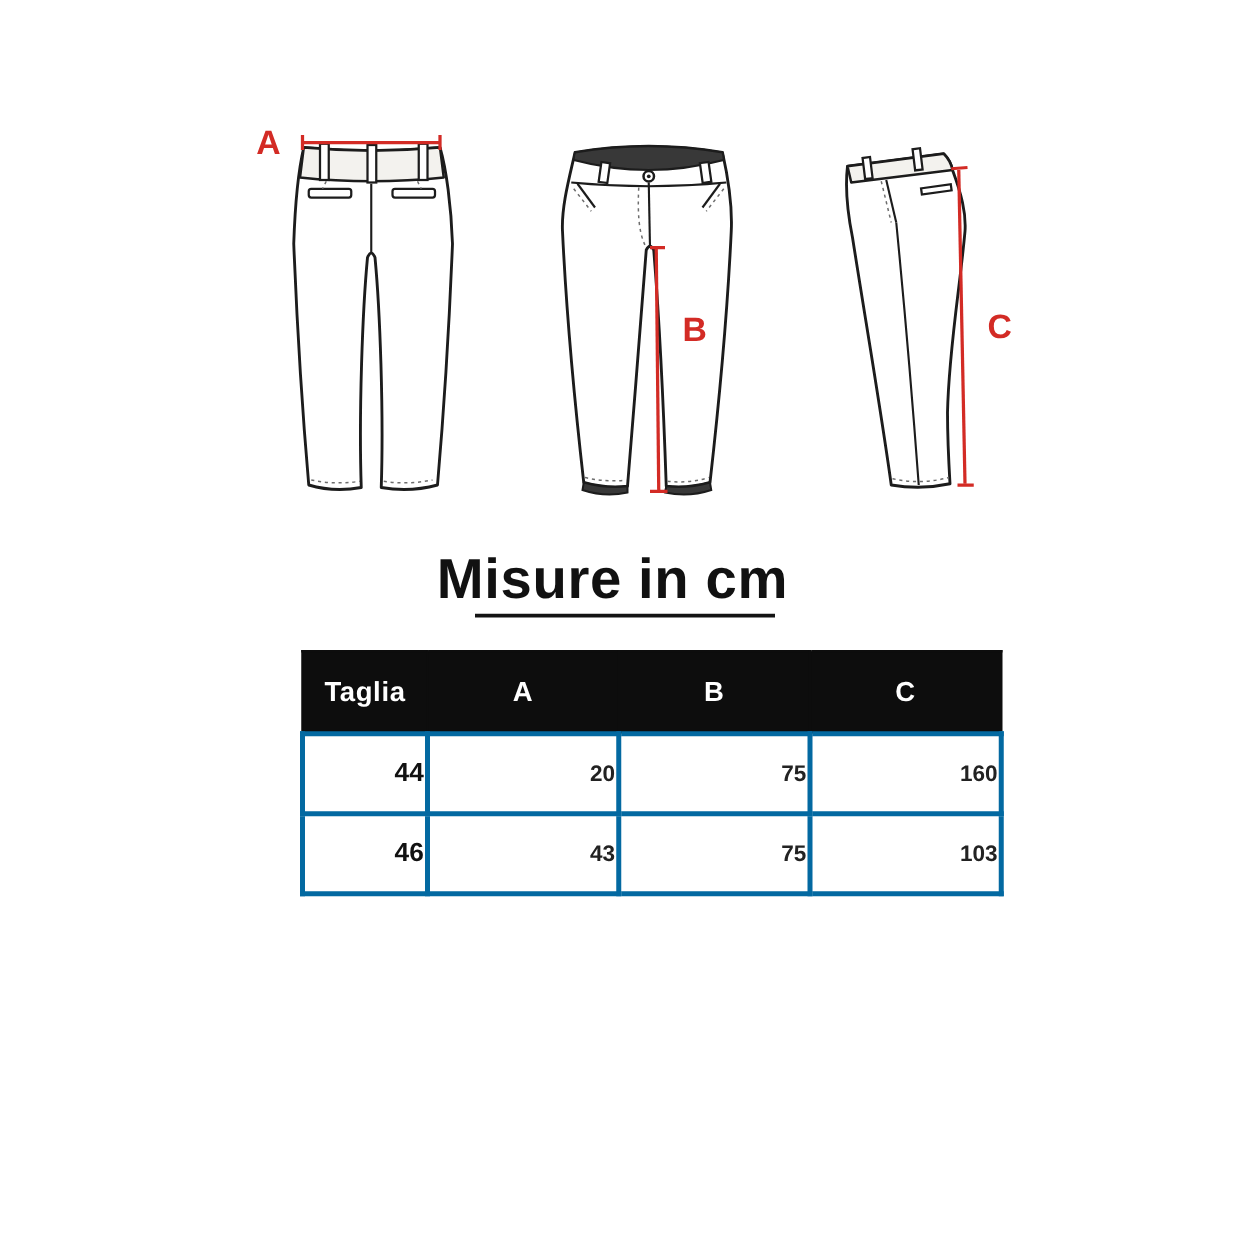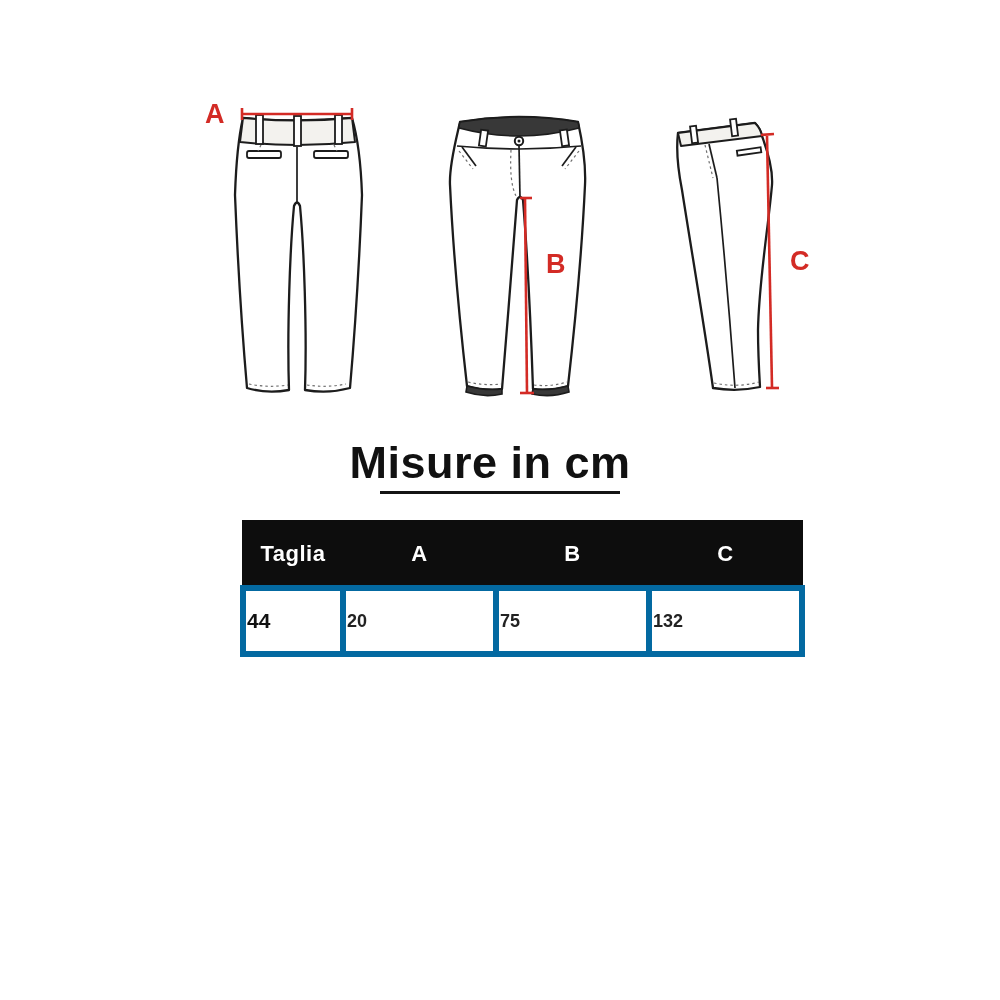--- a/index.html
+++ b/index.html
@@ -22,21 +22,21 @@
 
   table.size-table{
     position:absolute;left:240px;top:520px;width:560px;
     border-collapse:collapse;table-layout:fixed;border-radius:25px;
   }
   table.size-table th{
     background:#0d0d0d;color:#ffffff;font-size:22px;font-weight:bold;
     height:61px;text-align:center;letter-spacing:.5px;border:2px solid #0d0d0d;
   }
   table.size-table td{
-    border:6px solid #0369a1;background:#fff;height:58px;text-align:left;
+    border:4px solid #0369a1;background:#fff;height:58px;text-align:right;
     font-size:18px;font-weight:bold;color:#222;
   }
   table.size-table td.size-col{font-size:21px;color:#111;}
   .col-taglia{width:100px;}
   .col-val{width:153px;}
 
   svg .outline{fill:#ffffff;stroke:#1c1c1c;stroke-width:2.3;stroke-linejoin:round;}
   svg .band{fill:#f3f2ee;stroke:#1c1c1c;stroke-width:2;stroke-linejoin:round;}
   svg .detail{fill:none;stroke:#1c1c1c;stroke-width:1.7;}
   svg .loop{fill:#ffffff;stroke:#1c1c1c;stroke-width:1.8;}
@@ -175,18 +175,24 @@
         <th>A</th>
         <th>B</th>
         <th>C</th>
       </tr>
     </thead>
     <tbody>
       <tr>
         <td class="size-col">44</td>
         <td>20</td>
         <td>75</td>
-        <td>132</td>
+        <td>160</td>
+      </tr>
+      <tr>
+        <td class="size-col">46</td>
+        <td>43</td>
+        <td>75</td>
+        <td>103</td>
       </tr>
     </tbody>
   </table>
 
 </div>
 
 </body></html>

